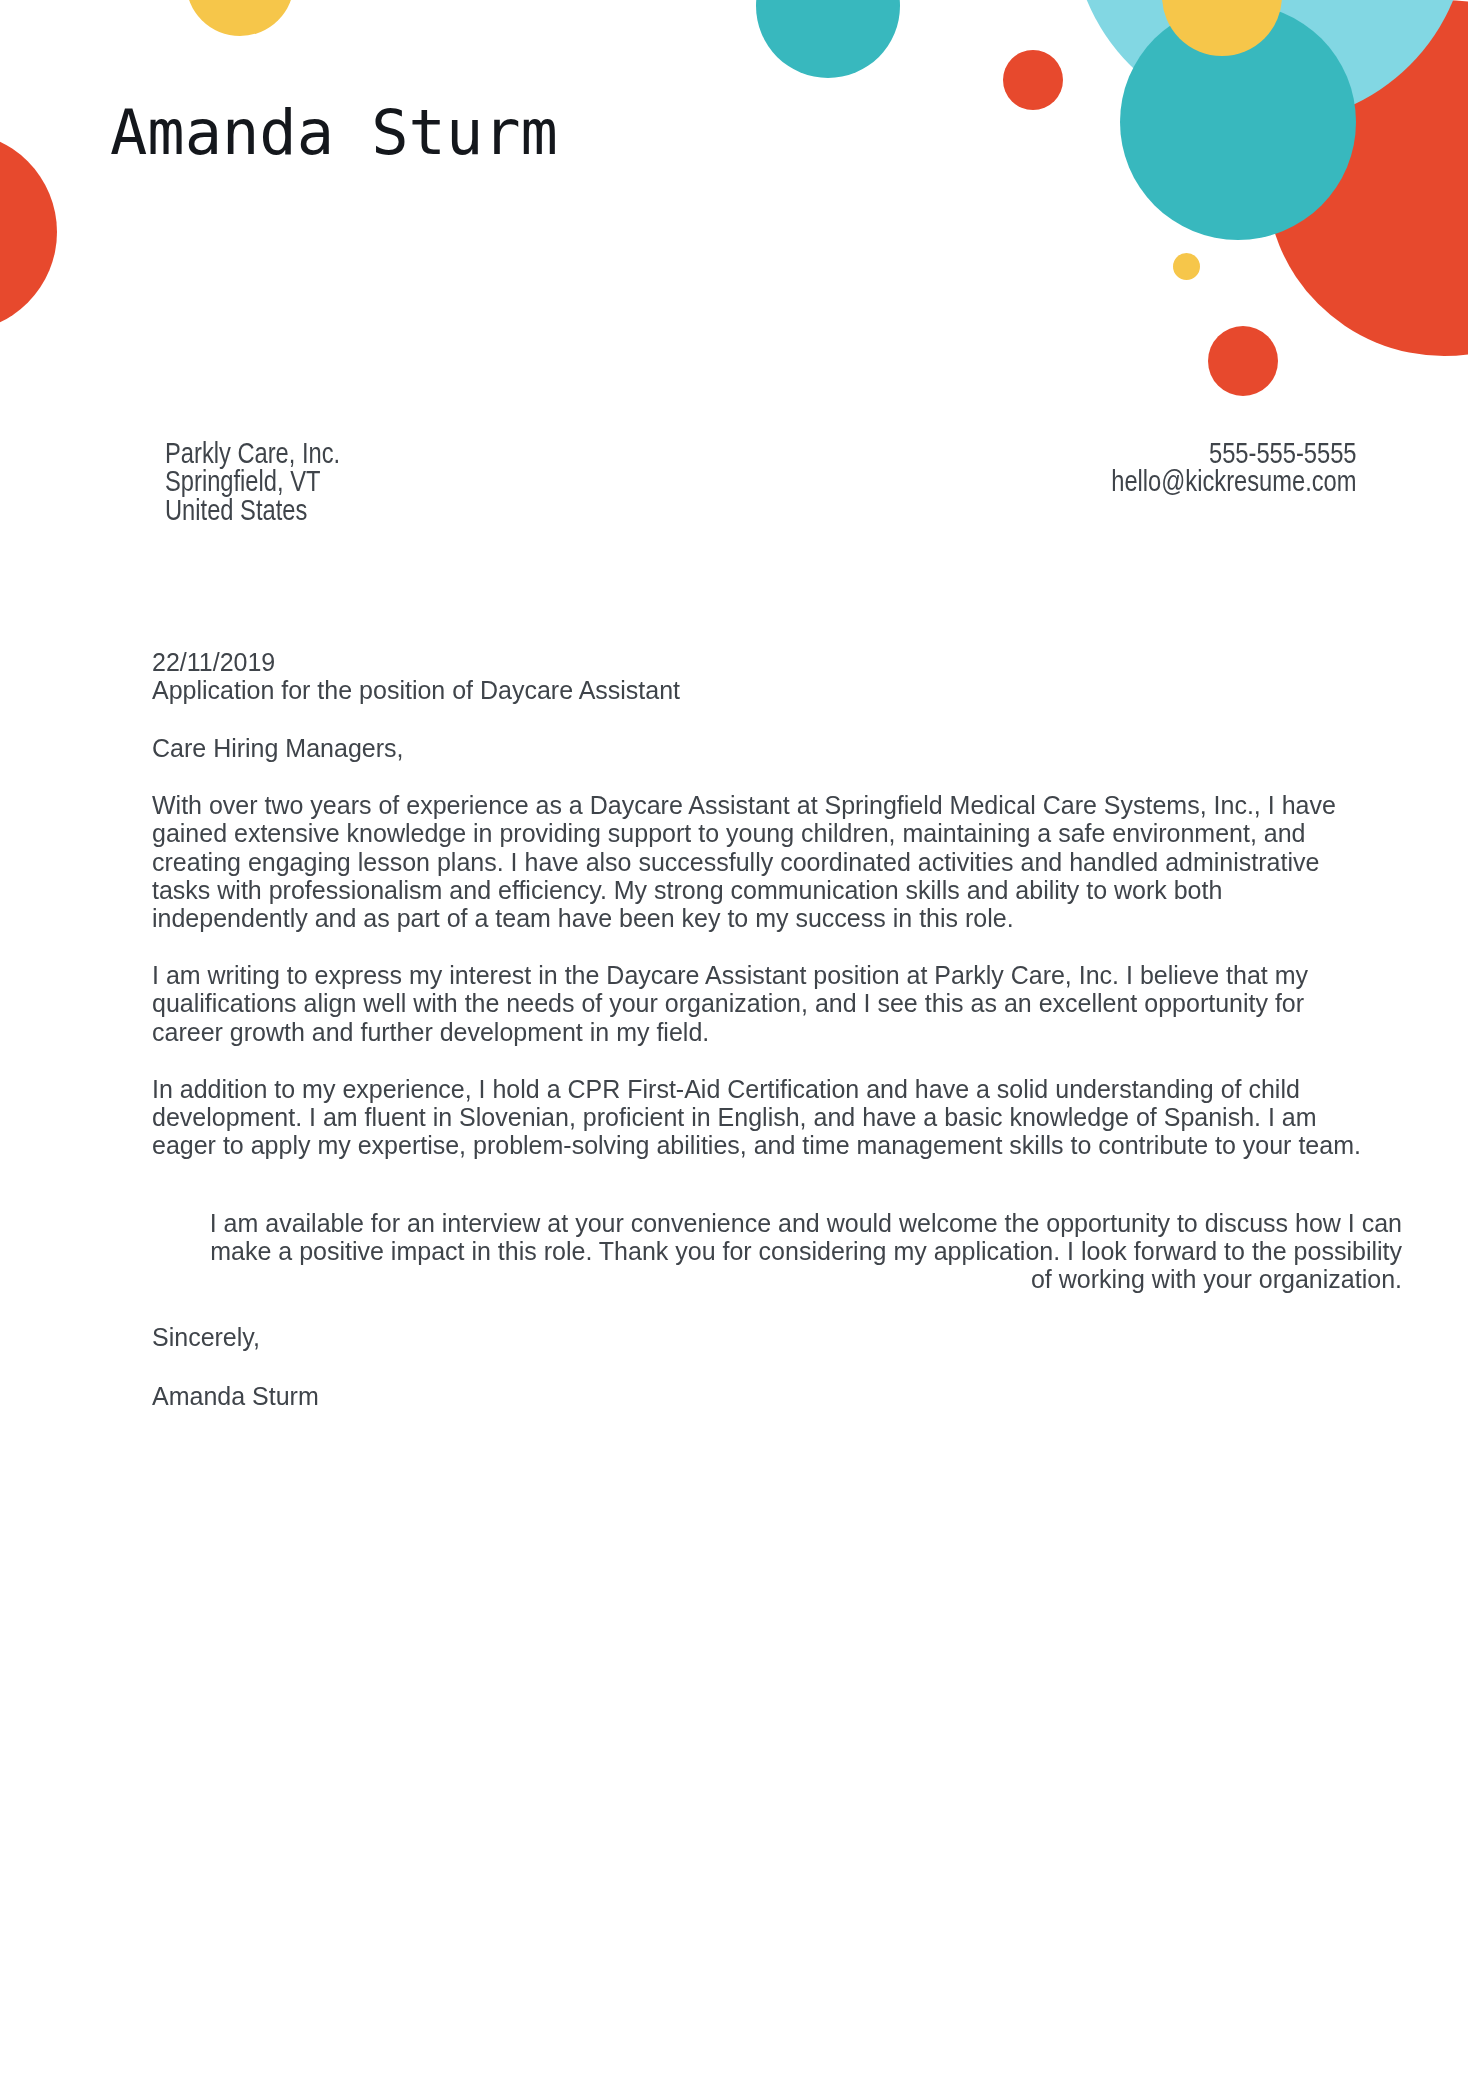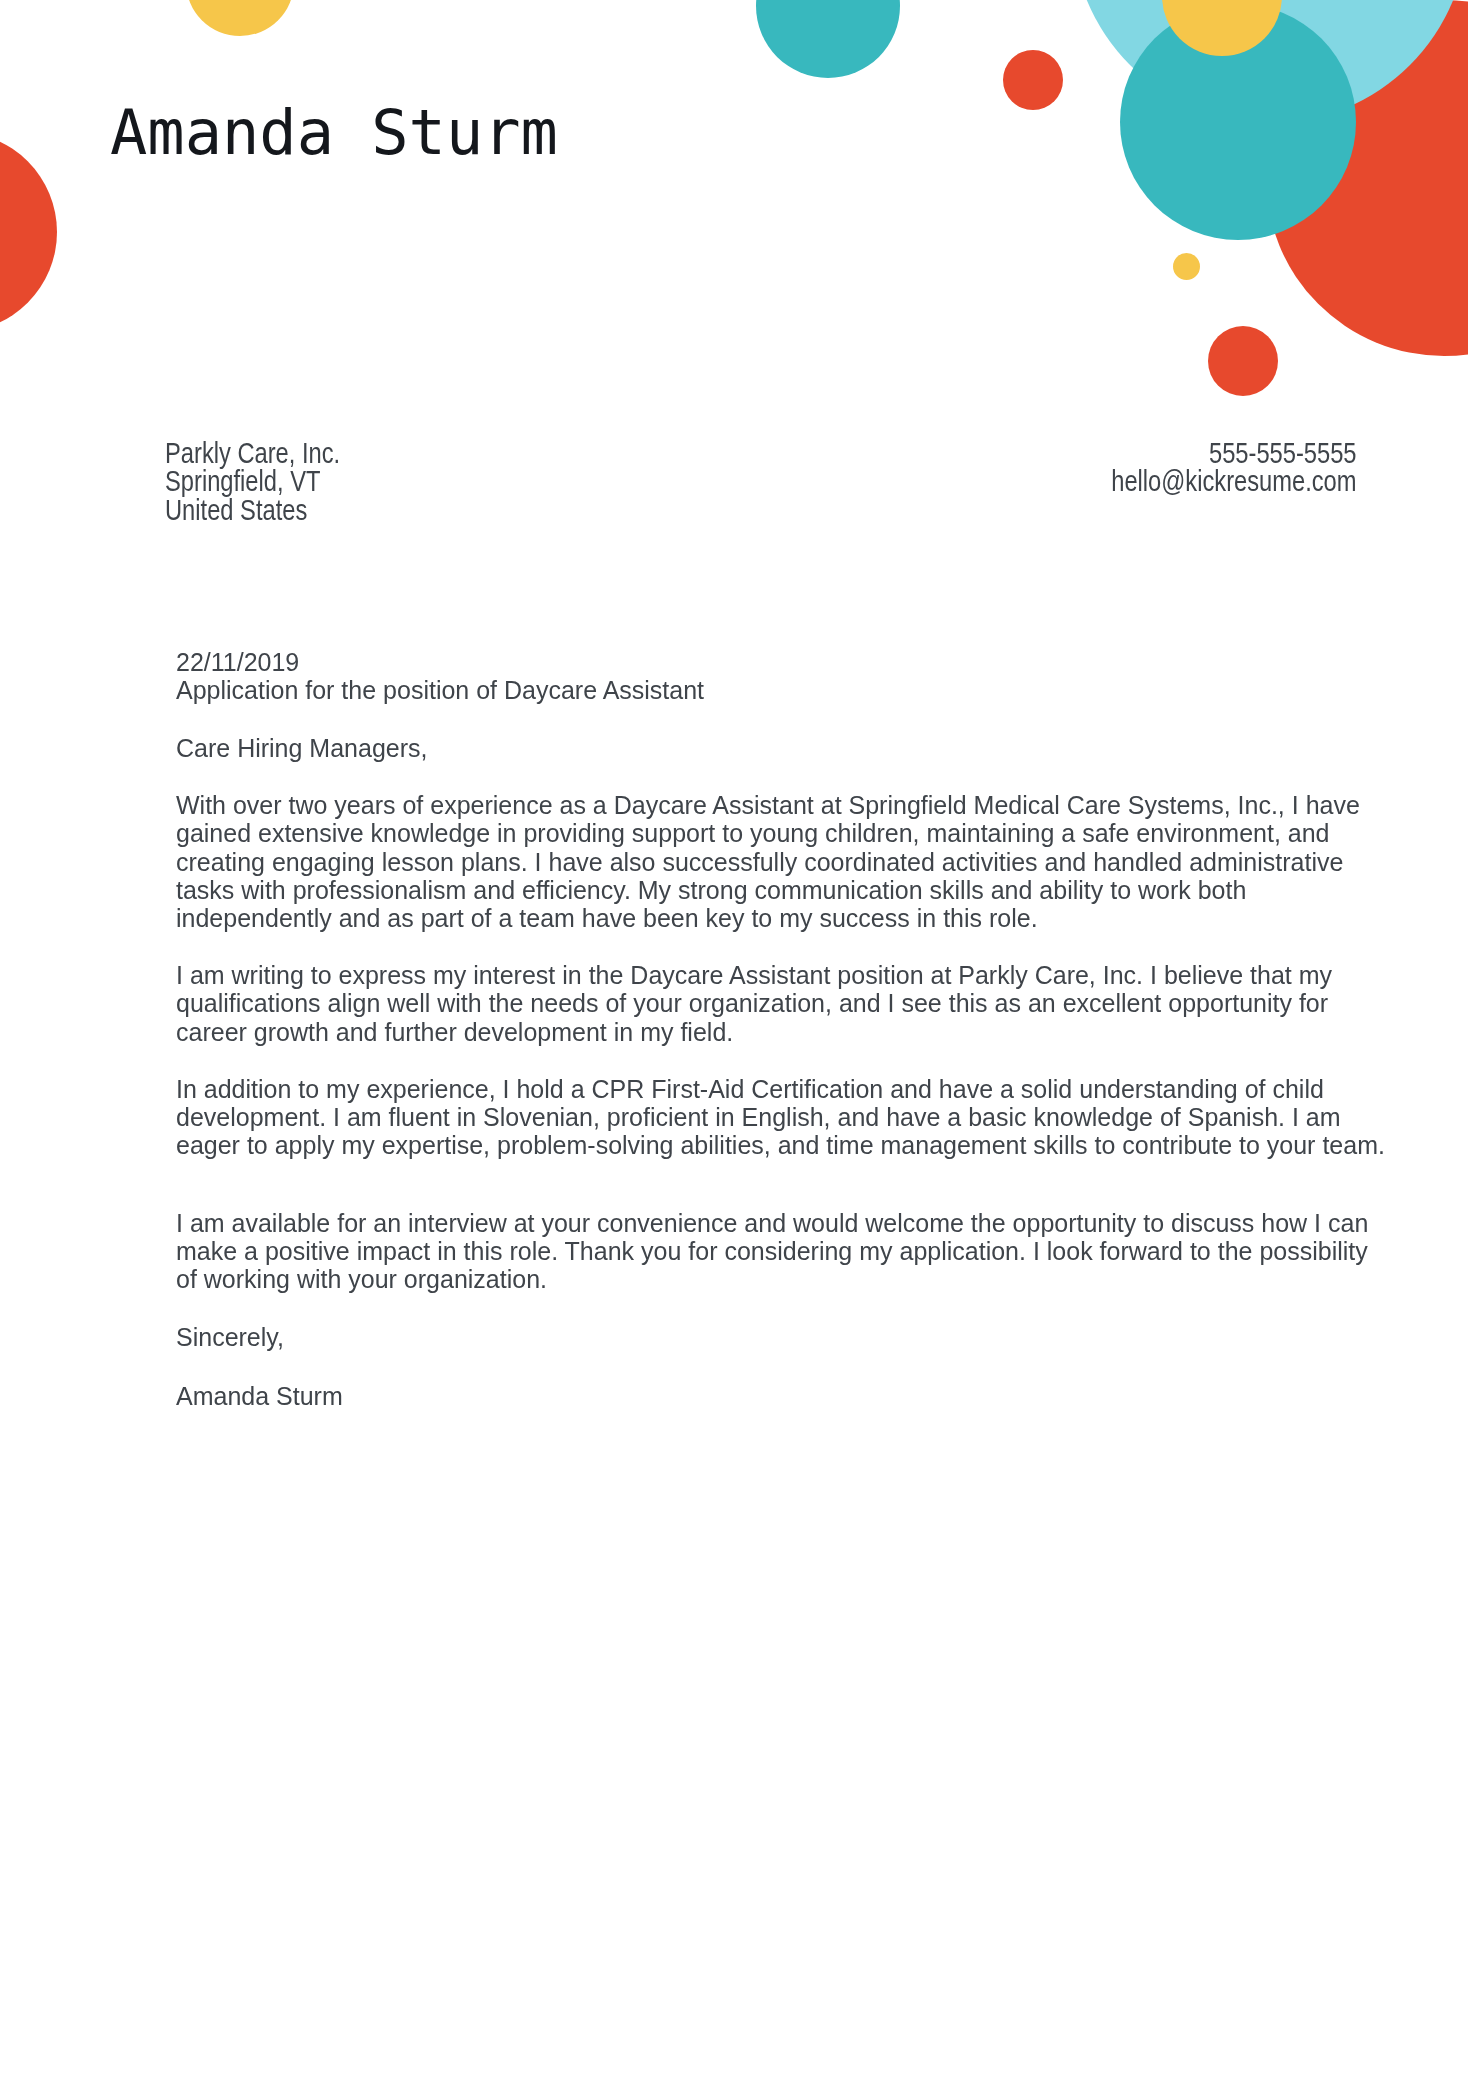--- a/index.html
+++ b/index.html
@@ -56,31 +56,31 @@
     font-size: 30px;
     line-height: 28.35px;
     color: #3F444A;
     text-align: right;
     transform: scaleX(0.79);
     transform-origin: 100% 0;
     white-space: pre-line;
   }
   .letter-body {
     position: absolute;
-    left: 176px;
+    left: 152px;
     top: 648px;
     width: 1250px;
     font-size: 25px;
     line-height: 28.35px;
     color: #3F444A;
   }
   .letter-body p { margin: 0; white-space: pre-line; }
   .mt-std  { margin-top: 28.35px !important; }
   .mt-salu { margin-top: 29.7px  !important; }
-  .mt-p4   { margin-top: 49px    !important; }
+  .mt-p4   { margin-top: 49px    !important; text-align: right; }
   .mt-close{ margin-top: 29px    !important; }
   .mt-sign { margin-top: 30.7px  !important; }
 </style>
 </head>
 <body>
 
 <div class="page">
 
   <div class="decor">
 

